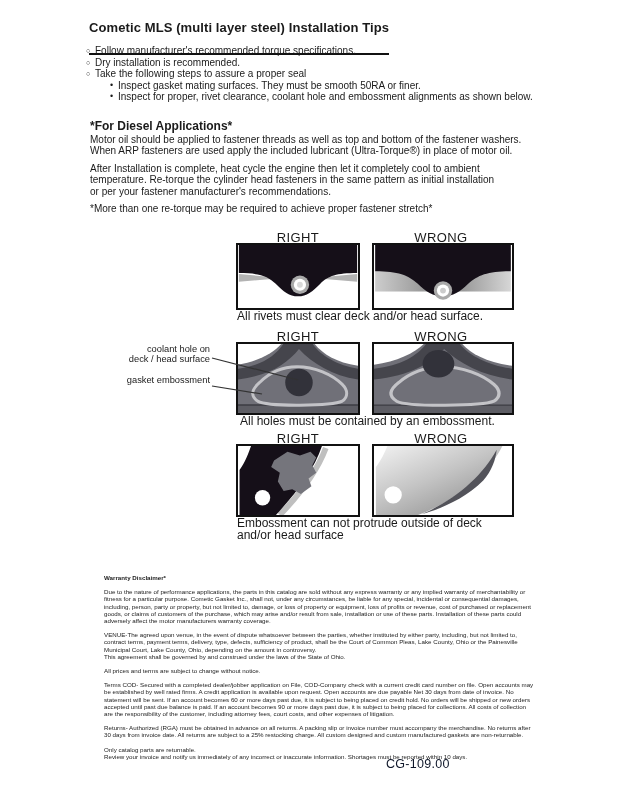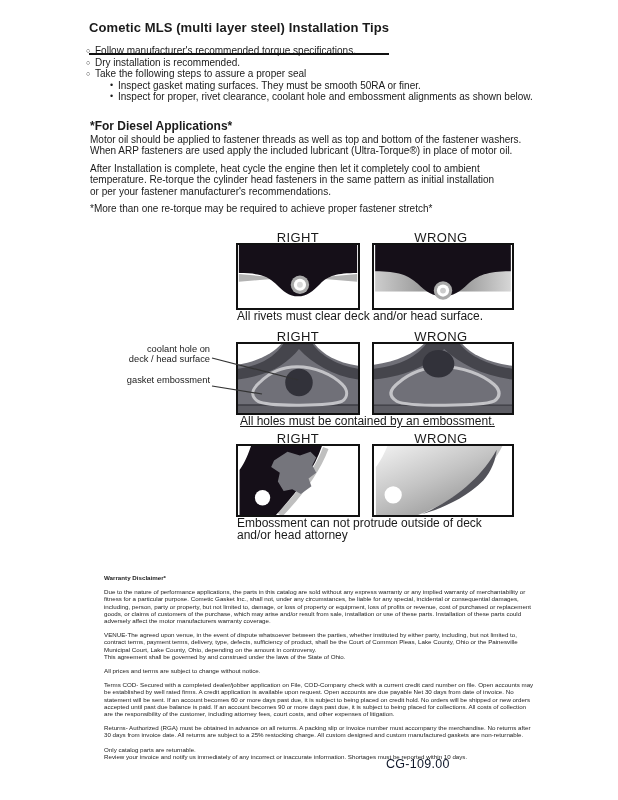--- a/index.html
+++ b/index.html
@@ -132,21 +132,21 @@
       <path d="M20,58 C13,53 13,47 22,39 C32,29 46,23 60,23 C78,23 96,31 106,41 C112,47 112,54 106,58 C96,63 30,64 20,58 Z" fill="none" stroke="#c3c3c7" stroke-width="3" stroke-linejoin="round"></path>
       <circle cx="57" cy="20" r="14" fill="#32323a"></circle>
     </svg>
   </div>
 
   <svg class="abs" style="left:208px;top:342px;pointer-events:none;" width="126" height="62">
     <line x1="4" y1="16" x2="90" y2="38" stroke="#333" stroke-width="1.2"></line>
     <line x1="4" y1="44" x2="54" y2="52" stroke="#333" stroke-width="1.2"></line>
   </svg>
 
-  <div class="abs caption" style="left:240px;top:416px;text-decoration:underline;">All holes must be contained by an embossment.</div>
+  <div class="abs caption" style="left:240px;top:416px;">All holes must be contained by an embossment.</div>
 
   <div class="abs rw-label" style="left:236px;top:431px;width:124px;">RIGHT</div>
   <div class="abs rw-label" style="left:372px;top:431px;width:138px;">WRONG</div>
 
   <div class="abs panel" style="left:236px;top:444px;">
     <svg width="120" height="69" viewBox="0 0 122 72">
       <rect width="122" height="72" fill="#ffffff"></rect>
       <path d="M90,2 C81,26 64,49 42,72" stroke="#bfbfbf" stroke-width="6" fill="none"></path>
       <path d="M12,0 L86,0 C78,24 61,47 38,72 L0,72 L0,25 C6,17 9,8 12,0 Z" fill="#150f18"></path>
       <path d="M36,15 L50,6 L63,10 L74,6 L80,12 L76,20 L80,28 L72,34 L75,42 L64,50 L55,45 L46,47 L40,37 L42,28 L33,22 Z" fill="#75757c"></path>
@@ -162,21 +162,21 @@
             <stop offset="1" stop-color="#8f8f8f"></stop>
         </linearGradient>
       </defs>
       <rect width="140" height="72" fill="#ffffff"></rect>
       <path d="M12,0 L132,0 C118,28 86,56 44,72 L0,72 L0,22 C6,14 9,7 12,0 Z" fill="url(#steelGrad)"></path>
       <path d="M126,4 C112,30 84,56 48,71 C64,67 92,56 112,36 C121,26 125,14 126,4 Z" fill="#53535a"></path>
       <circle cx="18" cy="51" r="9" fill="#ffffff"></circle>
     </svg>
   </div>
   <div class="abs caption" style="left:237px;top:518px;">Embossment can not protrude outside of deck
-and/or head attorney</div>
+and/or head surface</div>
 
   <div class="abs legal" style="left:104px;top:574px;">
     <p class="lg-head">Warranty Disclaimer*</p>
     <p>Due to the nature of performance applications, the parts in this catalog are sold without any express warranty or any implied warranty of merchantability or
 fitness for a particular purpose.  Cometic Gasket Inc., shall not, under any circumstances, be liable for any special, incidental or consequential damages,
 including, person, party or property, but not limited to, damage, or loss of property or equipment, loss of profits or revenue, cost of purchased or replacement
 goods, or claims of customers of the purchase, which may arise and/or result from sale, installation or use of these parts.  Installation of these parts could
 adversely affect the motor manufacturers warranty coverage.</p>
     <p>VENUE-The agreed upon venue, in the event of dispute whatsoever between the parties, whether instituted by either party, including, but not limited to,
 contract terms, payment terms, delivery, type, defects, sufficiency of product, shall be the Court of Common Pleas, Lake County, Ohio or the Painesville

